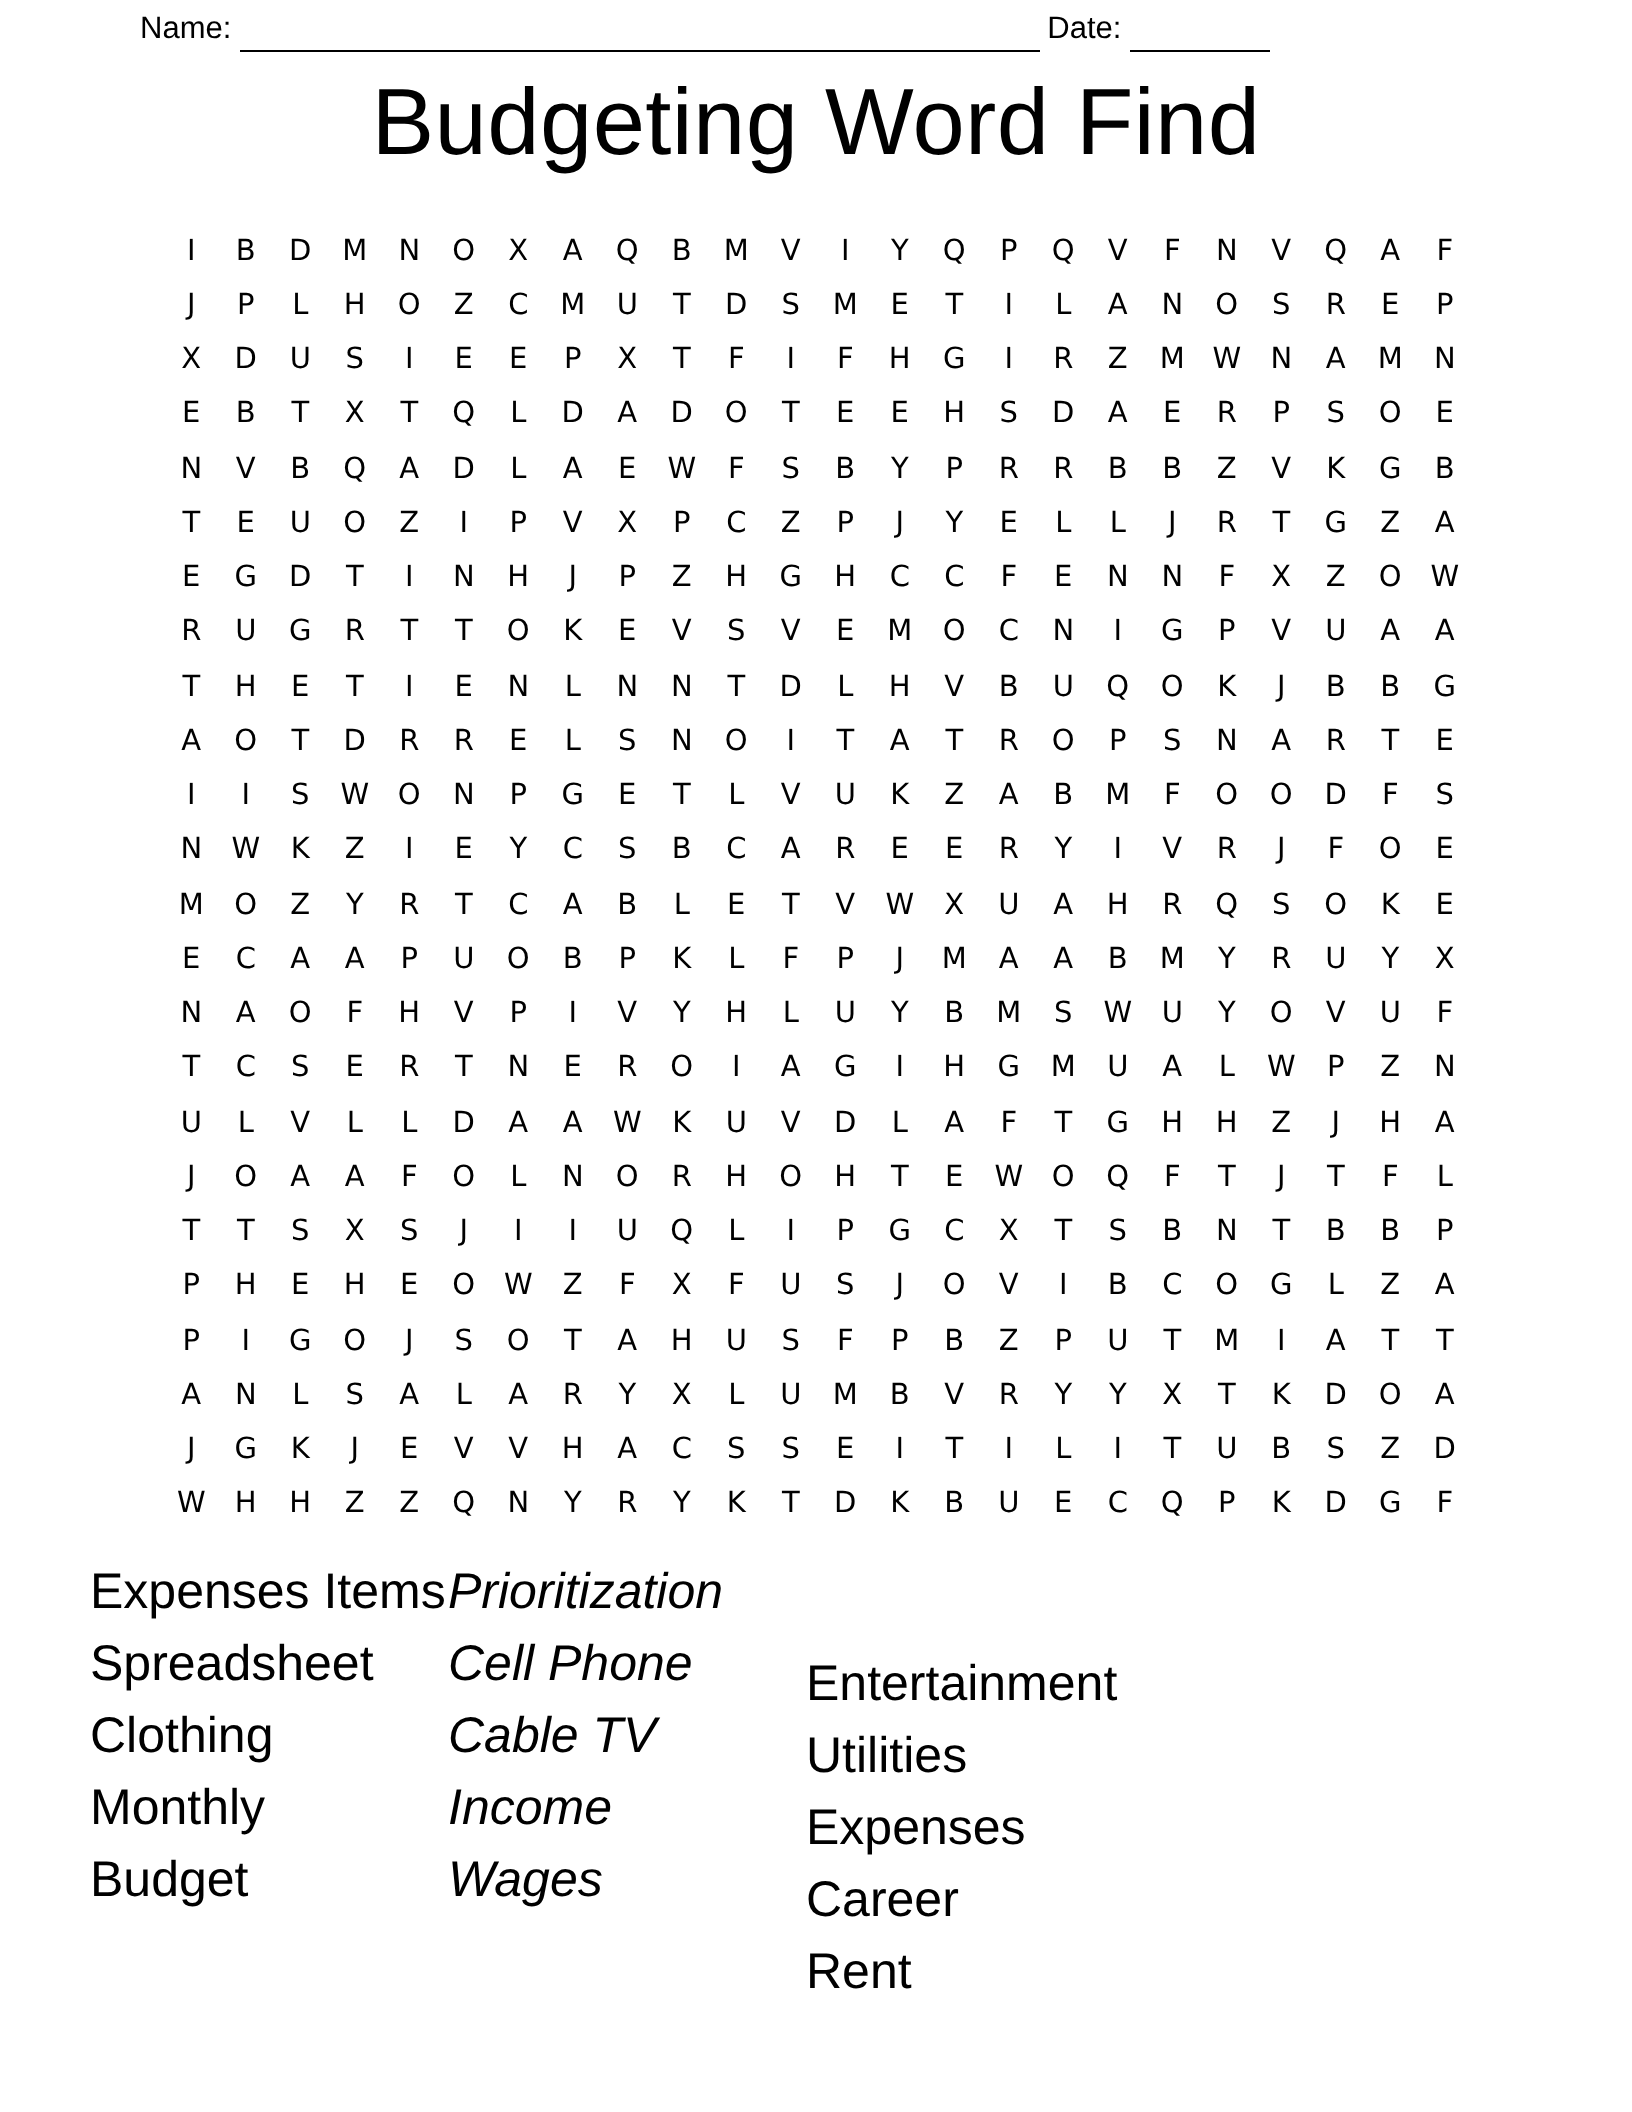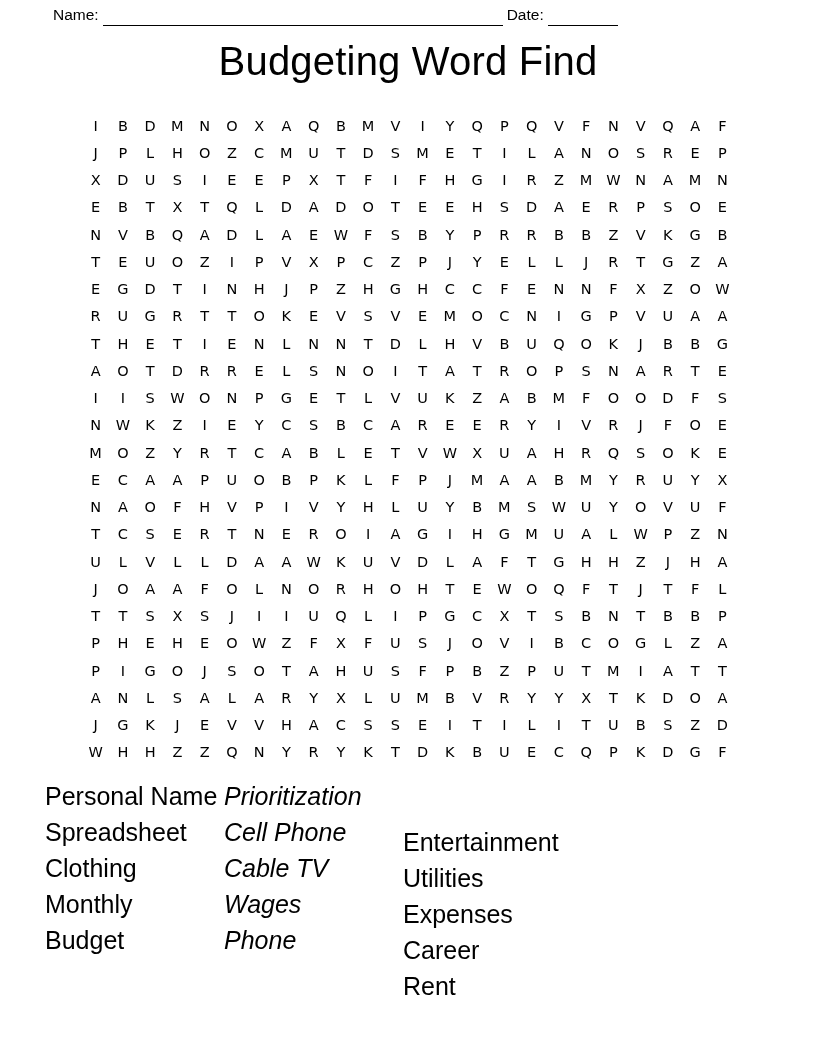--- a/index.html
+++ b/index.html
@@ -19,21 +19,21 @@
 
   
   #header-row {
     position: absolute;
     top: 0px;
     left: 0px;
     width: 816px;
     height: 26px;
     display: flex;
     align-items: flex-end;
-    padding-left: 53px;
+    padding-left: 70px;
     box-sizing: border-box;
   }
   .field-label {
     font-size: 15.5px;
     line-height: 17px;
     white-space: nowrap;
     padding-bottom: 3px;
   }
   .write-line {
     border-bottom: 1px solid #000000;
@@ -44,21 +44,21 @@
   #date-label { margin-left: 4px; }
   #date-line { width: 70px; }
 
   
   #puzzle-title {
     position: absolute;
     top: 32px;
     left: 0;
     width: 816px;
     text-align: center;
-    font-size: 40px;
+    font-size: 47px;
     line-height: 58px;
     font-weight: 400;
     letter-spacing: 0.2px;
     white-space: nowrap;
   }
 
   
   #letter-grid {
     position: absolute;
     top: 112px;
@@ -739,32 +739,32 @@
       <span class="grid-cell">P</span>
       <span class="grid-cell">K</span>
       <span class="grid-cell">D</span>
       <span class="grid-cell">G</span>
       <span class="grid-cell">F</span>
     </div>
   </div>
 
 <div id="word-list">
     <div class="word-column col-0">
-      <div class="word-entry">Personal Name</div>
+      <div class="word-entry">Expenses Items</div>
       <div class="word-entry">Spreadsheet</div>
       <div class="word-entry">Clothing</div>
       <div class="word-entry">Monthly</div>
       <div class="word-entry">Budget</div>
     </div>
     <div class="word-column col-1">
       <div class="word-entry">Prioritization</div>
       <div class="word-entry">Cell Phone</div>
       <div class="word-entry">Cable TV</div>
+      <div class="word-entry">Income</div>
       <div class="word-entry">Wages</div>
-      <div class="word-entry">Phone</div>
     </div>
     <div class="word-column col-3">
       <div class="word-entry">Entertainment</div>
       <div class="word-entry">Utilities</div>
       <div class="word-entry">Expenses</div>
       <div class="word-entry">Career</div>
       <div class="word-entry">Rent</div>
     </div>
   </div>
 

